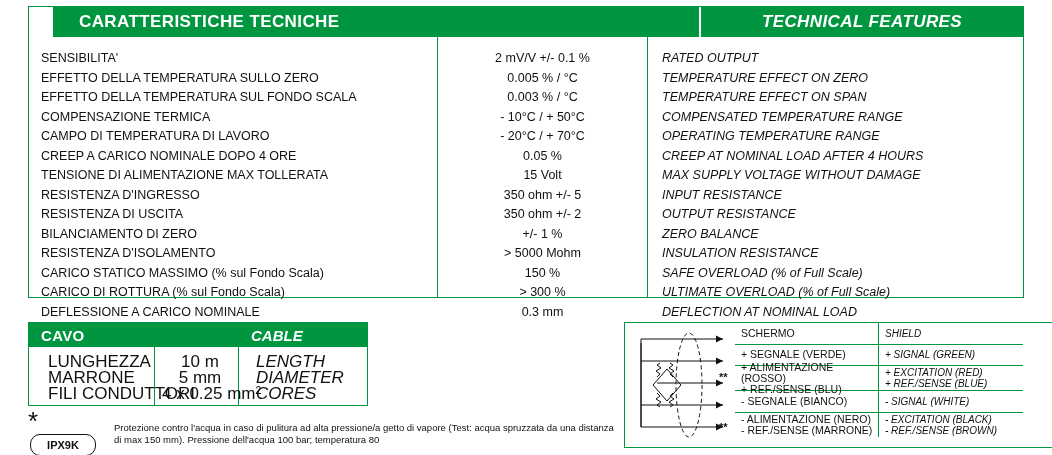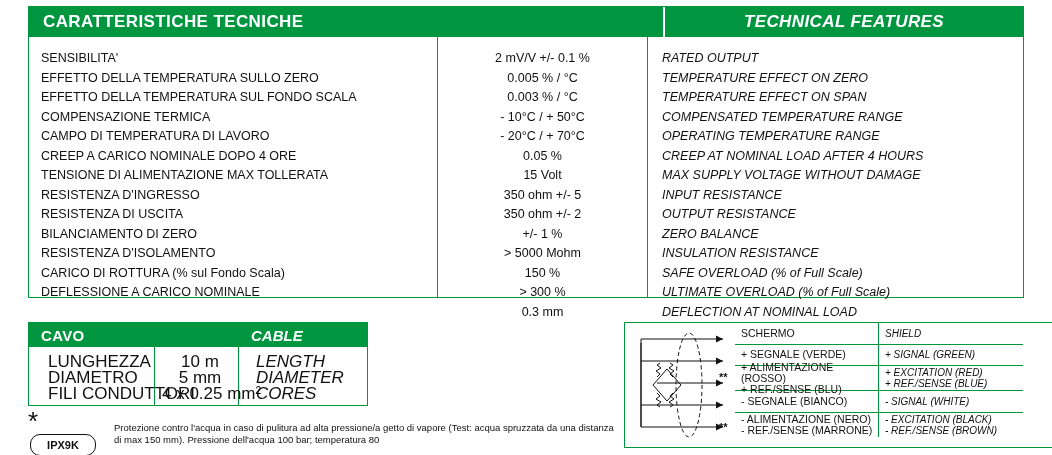--- a/index.html
+++ b/index.html
@@ -22,21 +22,21 @@
   }
   .main-head{
     display:flex;height:30px;
   }
   .main-head .cell{
     background:#009640;
     color:#ffffff;
     display:flex;align-items:center;
     font-size:17px;font-weight:bold;letter-spacing:.4px;
   }
-  .main-head .left{width:620px;padding-left:14px;border-right:2px solid #ffffff;}
+  .main-head .left{width:620px;padding-left:26px;border-right:2px solid #ffffff;margin-left:24px;}
   .main-head .right{flex:1;justify-content:center;font-style:italic;}
 
   .main-body{display:flex;height:260px;}
   .col-it{width:409px;box-sizing:border-box;padding:12px 0 0 12px;border-right:1.5px solid #009640;}
   .col-val{width:210px;box-sizing:border-box;padding:12px 0 0 0;border-right:1.5px solid #009640;text-align:center;}
   .col-en{flex:1;box-sizing:border-box;padding:12px 0 0 14px;font-style:italic;}
 
   .row{height:19.5px;line-height:19.5px;font-size:12.5px;white-space:nowrap;}
 
   
@@ -90,20 +90,21 @@
         <div class="row">EFFETTO DELLA TEMPERATURA SULLO ZERO</div>
         <div class="row">EFFETTO DELLA TEMPERATURA SUL FONDO SCALA</div>
         <div class="row">COMPENSAZIONE TERMICA</div>
         <div class="row">CAMPO DI TEMPERATURA DI LAVORO</div>
         <div class="row">CREEP A CARICO NOMINALE DOPO 4 ORE</div>
         <div class="row">TENSIONE DI ALIMENTAZIONE MAX TOLLERATA</div>
         <div class="row">RESISTENZA D'INGRESSO</div>
         <div class="row">RESISTENZA DI USCITA</div>
         <div class="row">BILANCIAMENTO DI ZERO</div>
         <div class="row">RESISTENZA D'ISOLAMENTO</div>
+        <div class="row">CARICO STATICO MASSIMO (% sul Fondo Scala)</div>
         <div class="row">CARICO DI ROTTURA (% sul Fondo Scala)</div>
         <div class="row">DEFLESSIONE A CARICO NOMINALE</div>
       </div>
       <div class="col-val">
         <div class="row">2 mV/V  +/- 0.1 %</div>
         <div class="row">0.005 % / °C</div>
         <div class="row">0.003 % / °C</div>
         <div class="row">- 10°C / + 50°C</div>
         <div class="row">- 20°C / + 70°C</div>
         <div class="row">0.05 %</div>
@@ -136,21 +137,21 @@
   </div>
 
   <div class="cable-table">
     <div class="cable-head">
       <div class="ch-left">CAVO</div>
       <div class="ch-right">CABLE</div>
     </div>
     <div class="cable-body">
       <div class="cb-it">
         <div class="crow">LUNGHEZZA</div>
-        <div class="crow">DIAMETRO</div>
+        <div class="crow">MARRONE</div>
         <div class="crow">FILI CONDUTTORI</div>
       </div>
       <div class="cb-val">
         <div class="crow">10 m</div>
         <div class="crow">5 mm</div>
         <div class="crow">4 x 0.25 mm²</div>
       </div>
       <div class="cb-en">
         <div class="crow">LENGTH</div>
         <div class="crow">DIAMETER</div>

